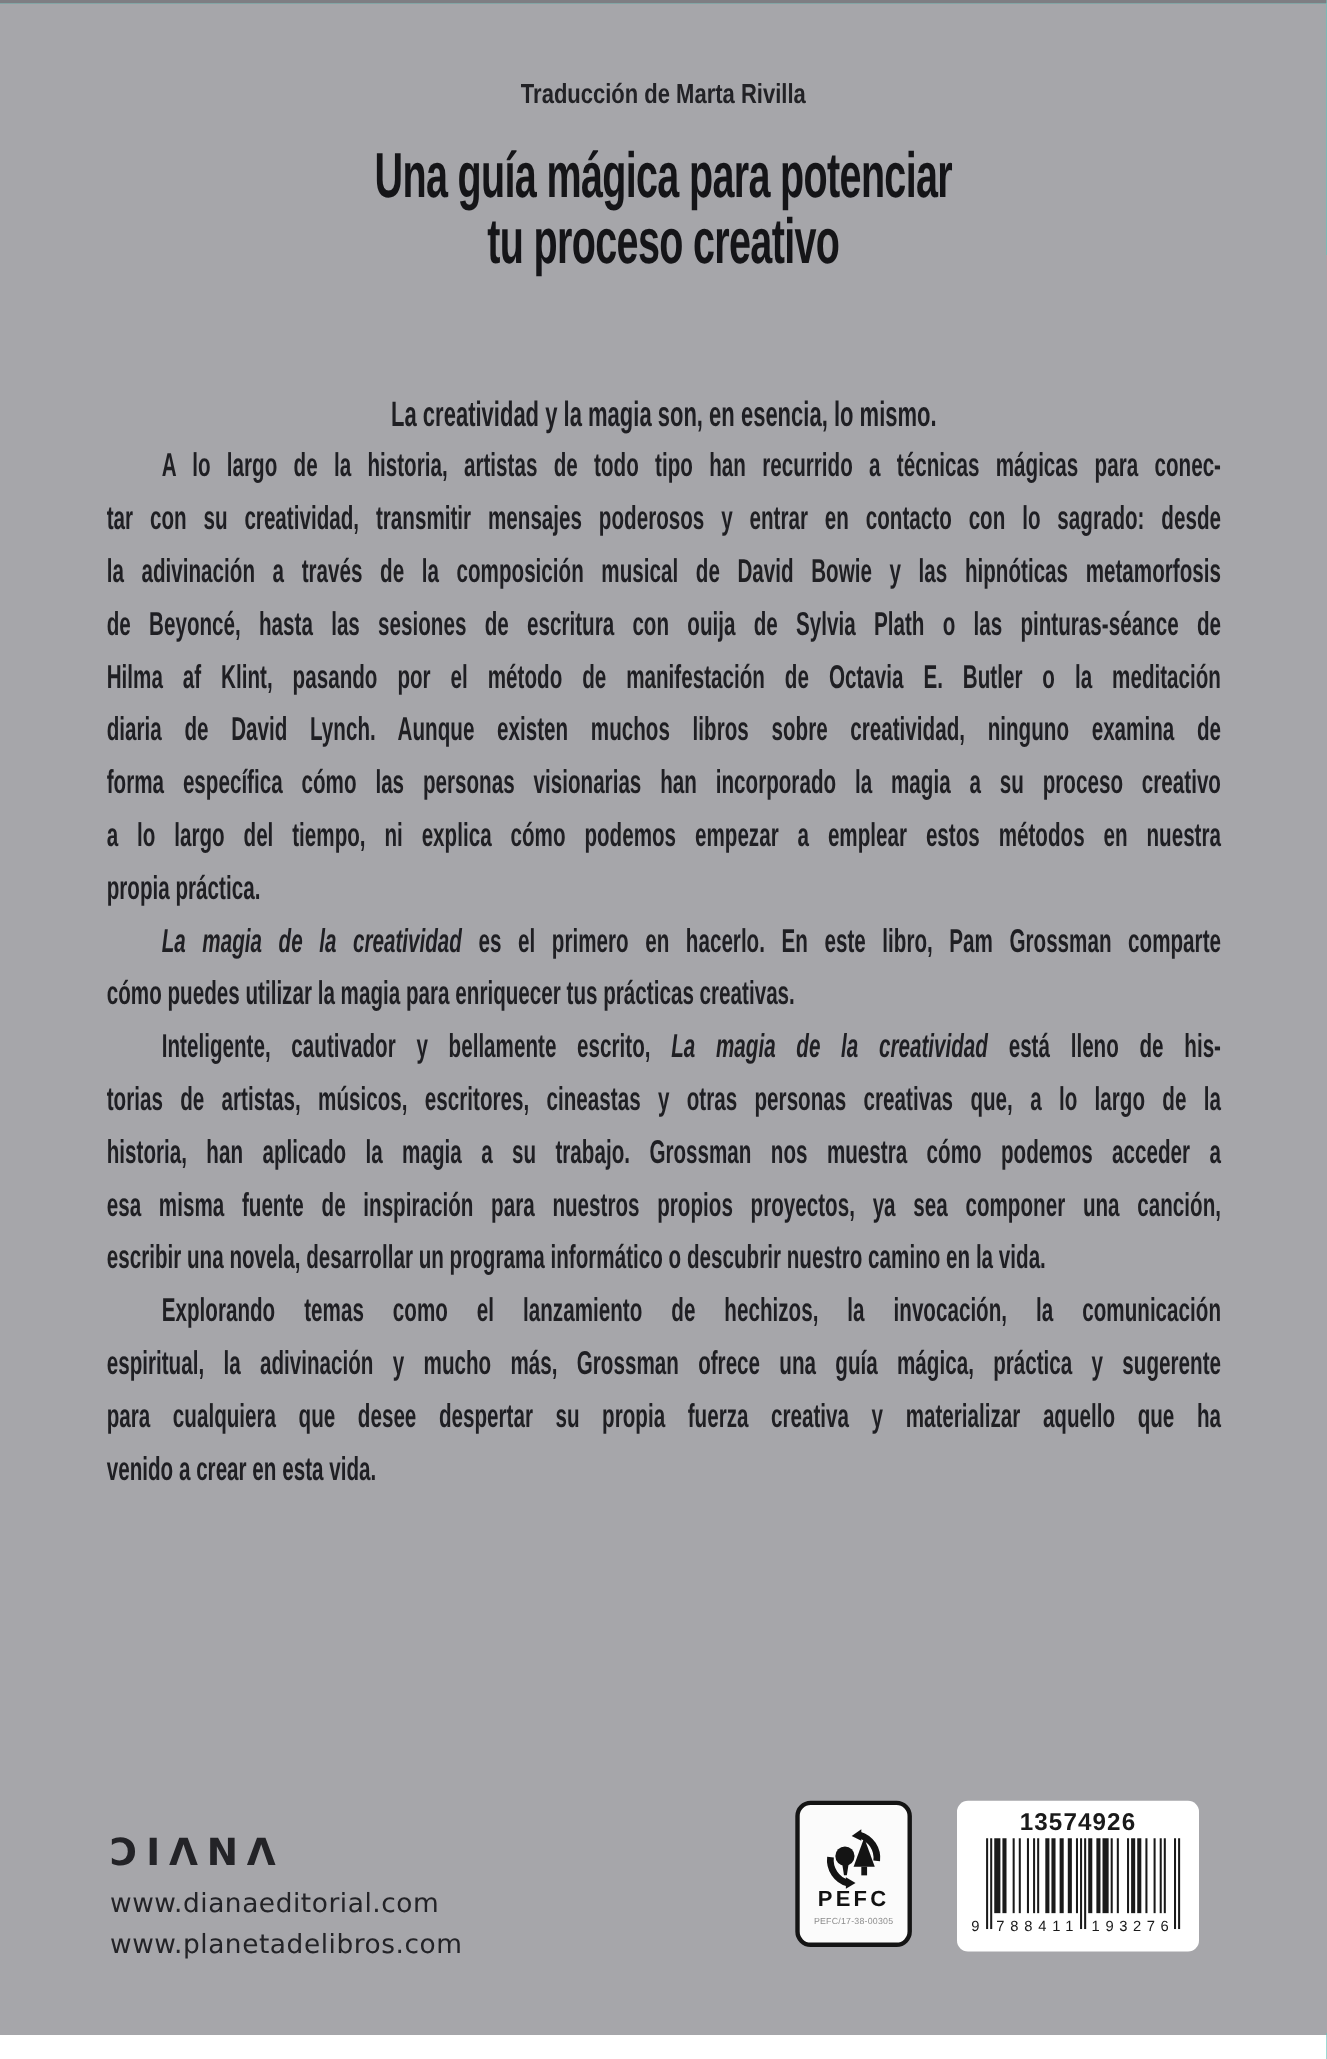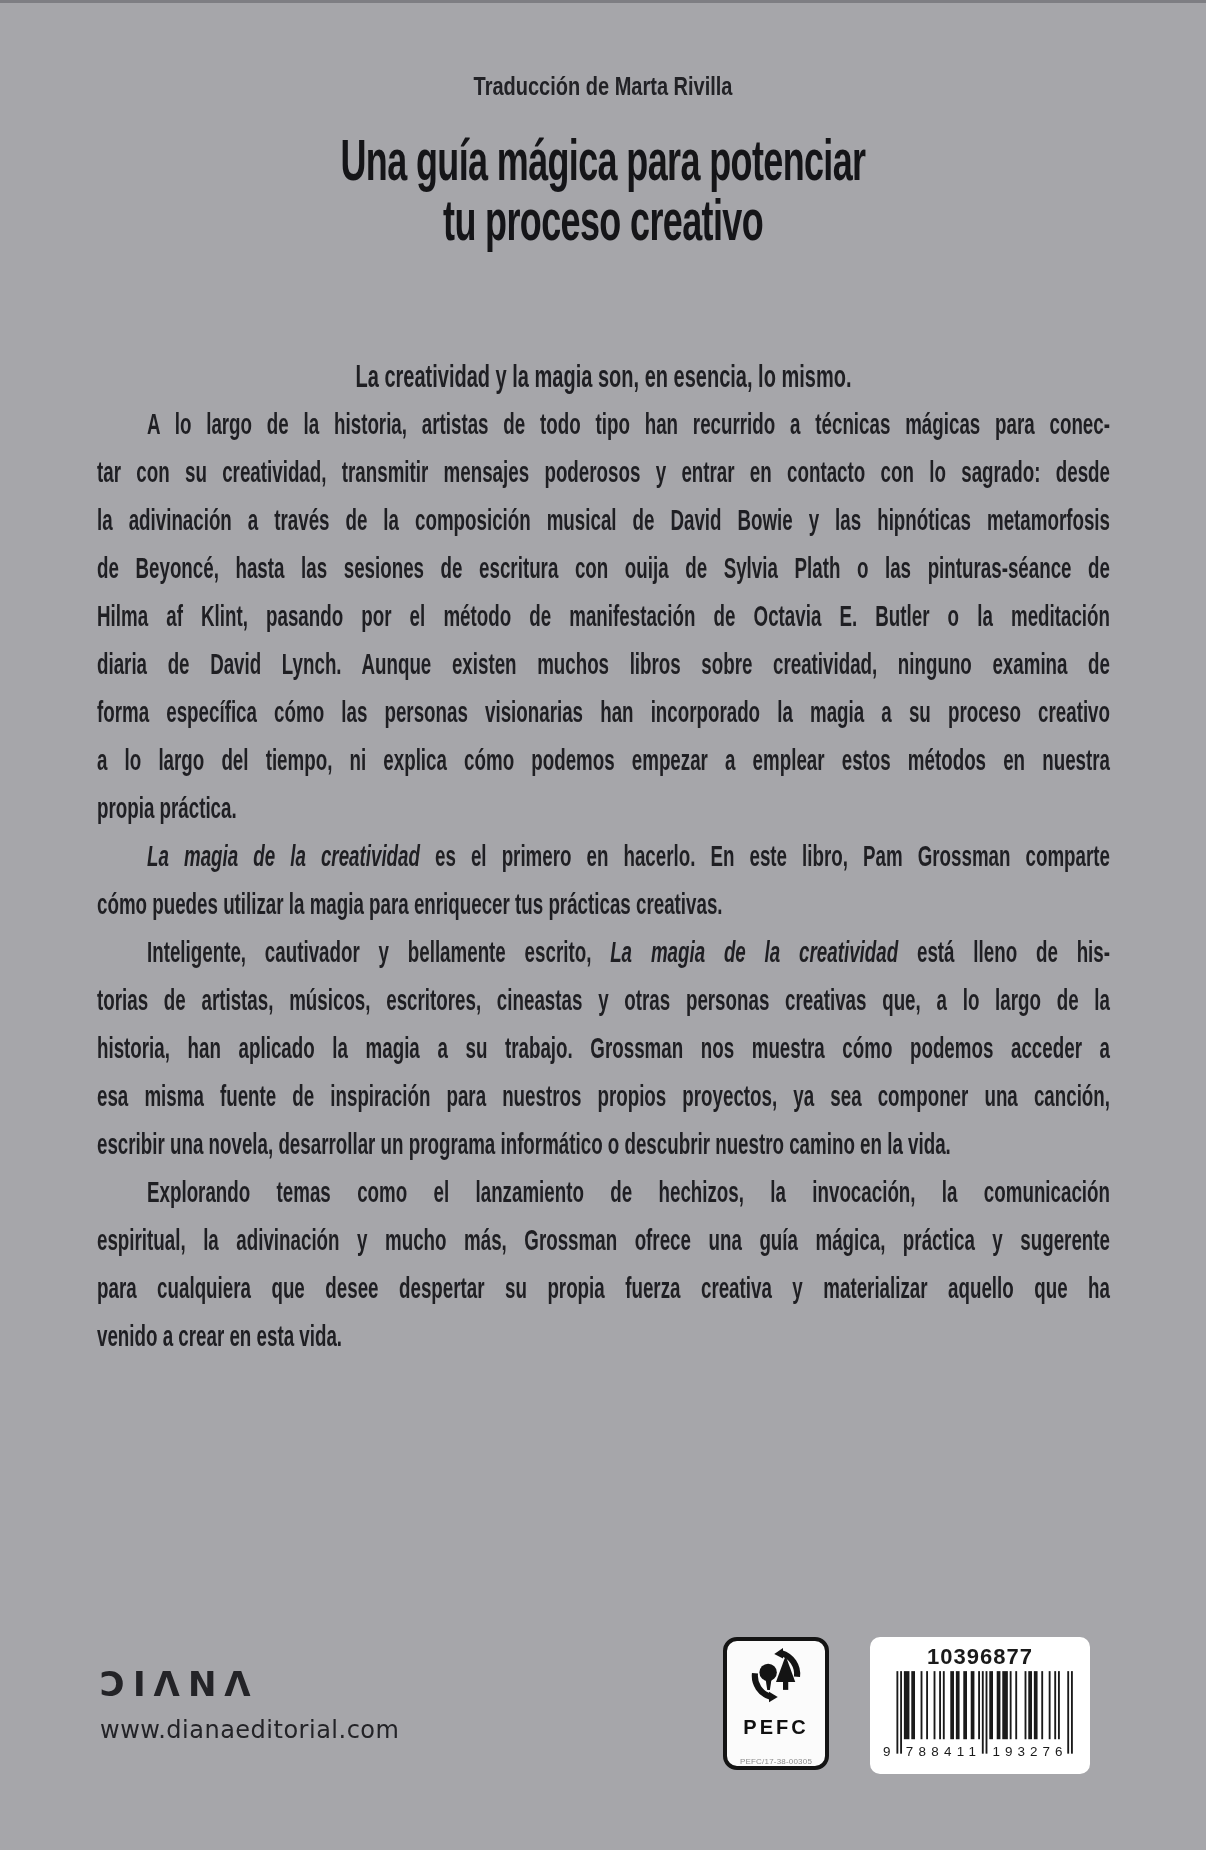--- a/index.html
+++ b/index.html
@@ -20,21 +20,21 @@
   .bline{height:48px;white-space:normal;}
   .bline.just{text-align:justify;text-align-last:justify;}
   .bline.ind{text-indent:80px;}
   .it{font-style:italic;}
   .diana{position:absolute;left:100px;top:1664px;font-family:"DejaVu Sans",sans-serif;
          font-size:34px;font-weight:700;color:#232327;letter-spacing:8px;white-space:nowrap;}
   .urls{position:absolute;left:100px;top:1712px;font-family:"DejaVu Sans",sans-serif;
         font-size:24px;line-height:37px;font-weight:400;color:#232327;letter-spacing:.5px;}
   .pefc{position:absolute;left:723px;top:1637px;width:106px;height:133px;background:#fbfbfb;
         border:4px solid #141414;border-radius:14px;box-sizing:border-box;
-        display:flex;flex-direction:column;align-items:center;justify-content:space-between;}
+        display:flex;flex-direction:column;align-items:center;justify-content:center;}
   .pefc svg{margin-top:6px;}
   .pefc-label{font-size:20px;font-weight:700;letter-spacing:3px;color:#111;margin-top:-2px;}
   .pefc-code{font-size:8px;color:#8d8d8d;margin-top:3px;letter-spacing:.2px;}
   .bclabel{position:absolute;left:870px;top:1637px;width:220px;height:137px;background:#ffffff;
         border-radius:10px;display:flex;flex-direction:column;align-items:center;}
   .bcnum{font-size:22px;font-weight:600;color:#1a1a1a;letter-spacing:1px;margin-top:7px;}
   .bcsvg{width:196px;height:89px;margin-top:1px;}
   .bcsvg text{font-family:"Liberation Sans",sans-serif;font-size:13px;fill:#1a1a1a;}
   .bottom-strip{position:absolute;left:0;top:1850px;width:1206px;height:22px;background:#ffffff;}
 </style>
@@ -75,20 +75,21 @@
         <div class="bline just"><span>espiritual, la adivinación y mucho más, Grossman ofrece una guía mágica, práctica y sugerente</span></div>
         <div class="bline just"><span>para cualquiera que desee despertar su propia fuerza creativa y materializar aquello que ha</span></div>
         <div class="bline"><span>venido a crear en esta vida.</span></div>
       </div>
   </div>
 
   <div class="diana">ƆIΛNΛ</div>
 
   <div class="urls">
     <div>www.dianaeditorial.com</div>
+    <div>www.planetadelibros.com</div>
   </div>
 
   <div class="pefc">
     <svg width="56" height="56" viewBox="0 0 64 64">
       <g fill="none" stroke="#141414" stroke-width="7" stroke-linecap="butt">
         <path d="M38 7 A 25 25 0 0 1 56 34"></path>
         <path d="M26 57 A 25 25 0 0 1 8 30"></path>
       </g>
       <g fill="#141414" stroke="none">
         <polygon points="40,1 40,13 30,8"></polygon>
@@ -97,21 +98,21 @@
         <path d="M20 36 l2 13 h3 l2 -13 z"></path>
         <path d="M43 10 L54 40 H32 Z"></path>
         <rect x="40" y="40" width="6" height="9"></rect>
       </g>
     </svg>
     <div class="pefc-label">PEFC</div>
     <div class="pefc-code">PEFC/17-38-00305</div>
   </div>
 
   <div class="bclabel">
-    <div class="bcnum">10396877</div>
+    <div class="bcnum">13574926</div>
     <svg class="bcsvg" viewBox="0 0 190 86">
       <g id="bars" fill="#1a1a1a">
           <rect x="14.00" y="0" width="1.80" height="80"></rect>
           <rect x="17.60" y="0" width="1.80" height="80"></rect>
           <rect x="21.20" y="0" width="5.40" height="66"></rect>
           <rect x="28.40" y="0" width="3.60" height="66"></rect>
           <rect x="37.40" y="0" width="1.80" height="66"></rect>
           <rect x="42.80" y="0" width="1.80" height="66"></rect>
           <rect x="50.00" y="0" width="1.80" height="66"></rect>
           <rect x="55.40" y="0" width="1.80" height="66"></rect>

